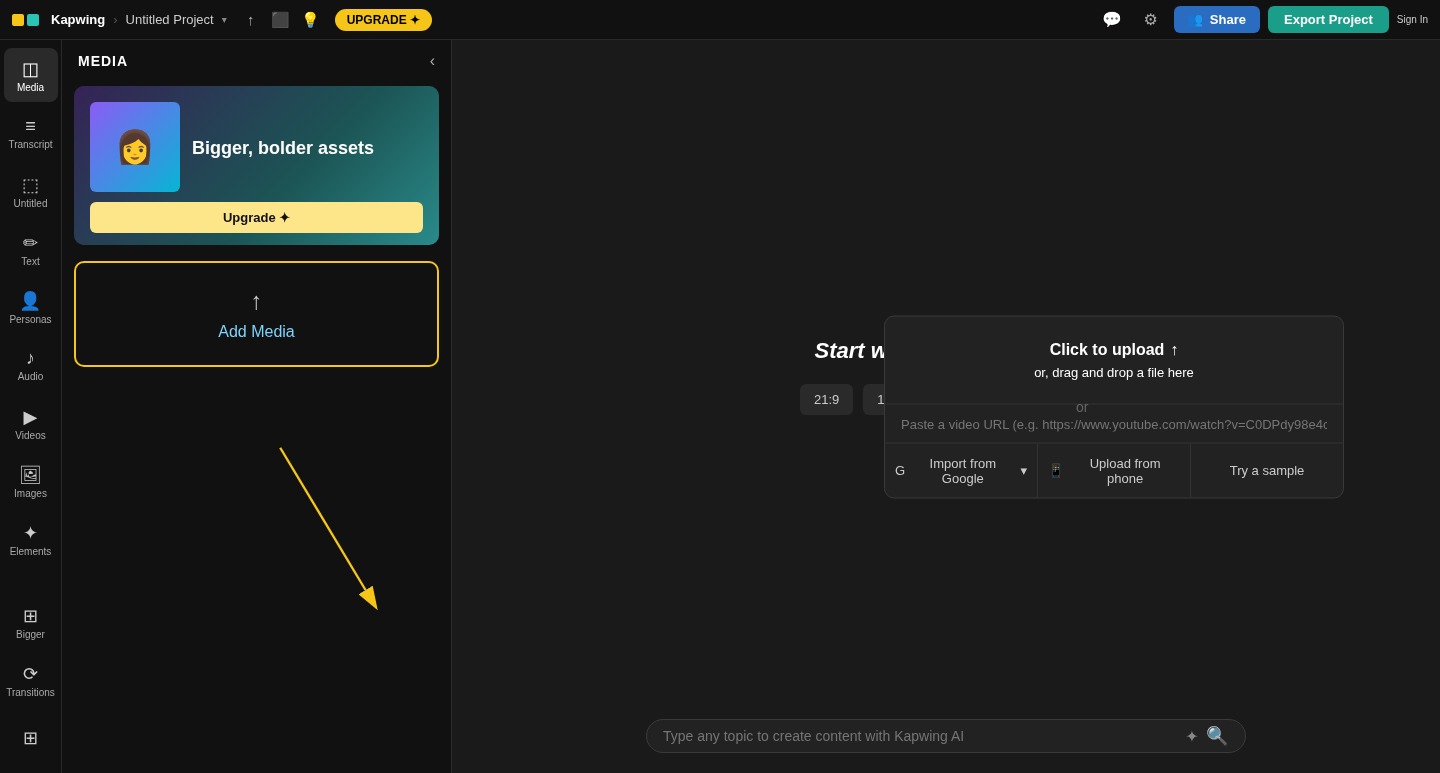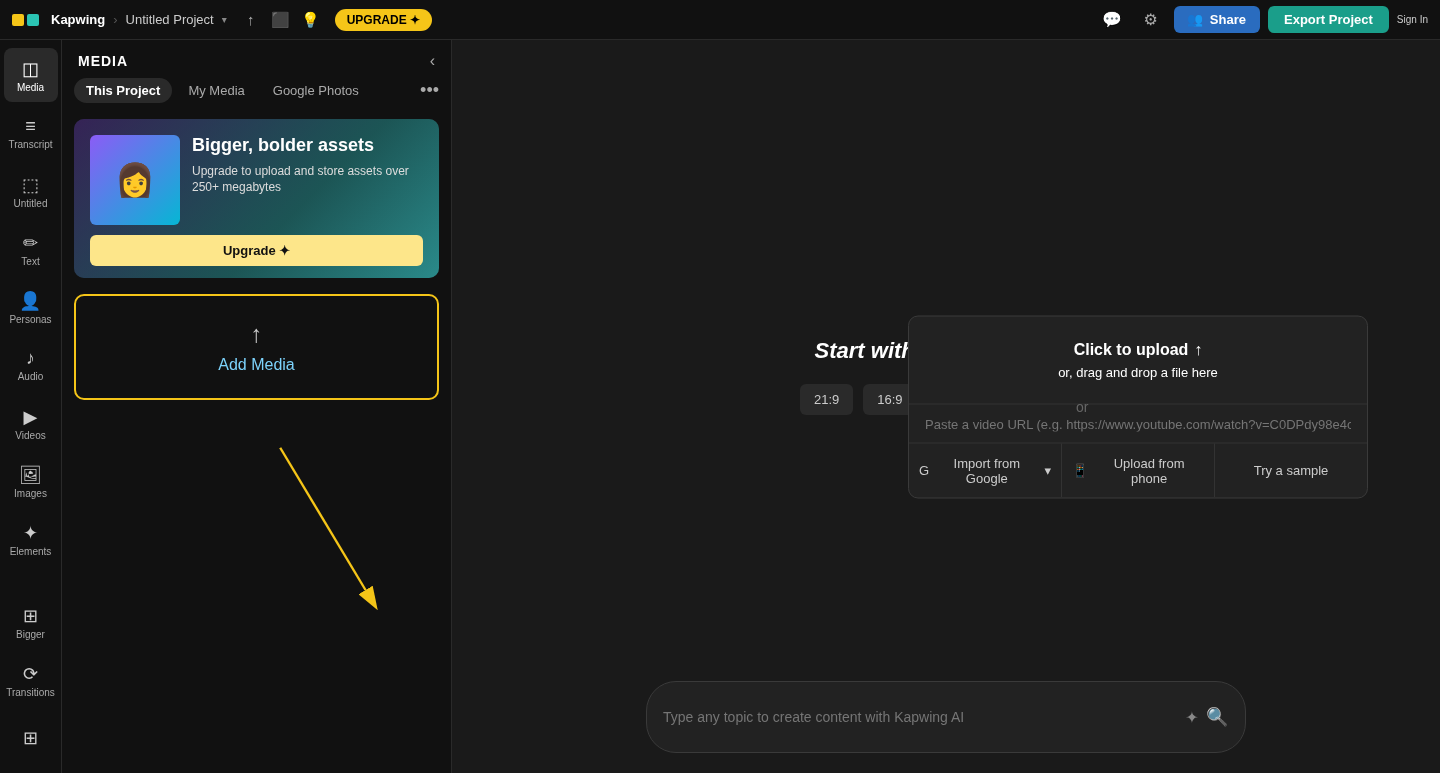--- a/index.html
+++ b/index.html
@@ -210,21 +210,21 @@
       width: 90px;
       height: 90px;
       border-radius: 6px;
       background: linear-gradient(135deg, #8b5cf6, #06b6d4);
       flex-shrink: 0;
       display: flex;
       align-items: center;
       justify-content: center;
       font-size: 28px;
     }
-    .upgrade-card-text { flex: 1; }
+    .upgrade-card-text { flex: 1; margin-top: 36px; }
     .upgrade-card-title {
       font-size: 18px;
       font-weight: 800;
       color: #fff;
       line-height: 1.2;
       margin-bottom: 6px;
     }
     .upgrade-card-desc { font-size: 12px; color: #ddd; line-height: 1.4; }
     .upgrade-card-btn {
       margin-top: 10px;
@@ -360,21 +360,21 @@
       position: absolute;
       bottom: 20px;
       left: 50%;
       transform: translateX(-50%);
       width: 600px;
       background: #222;
       border: 1px solid #3a3a3a;
       border-radius: 30px;
       display: flex;
       align-items: center;
-      padding: 24px 16px;
+      padding: 5px 16px;
       gap: 8px;
     }
     .ai-input {
       flex: 1;
       background: none;
       border: none;
       outline: none;
       color: #888;
       font-size: 14px;
     }
@@ -470,37 +470,30 @@
     <div class="sidebar-item">
       <span class="sidebar-item-icon">⊞</span>
     </div>
   </div>
 
   <div class="media-panel panel-relative">
     <div class="media-panel-header">
       <span class="media-panel-title">MEDIA</span>
       <button class="media-panel-close">‹</button>
     </div>
-    <div class="media-tabs">
-      <button class="media-tab active">This Project</button>
-      <button class="media-tab">My Media</button>
-      <button class="media-tab">Google Photos</button>
-      <button class="media-tabs-more">•••</button>
-    </div>
 
     <div class="upgrade-card">
       <div class="upgrade-card-bg"></div>
       <div class="upgrade-card-content">
         <div class="upgrade-card-left">
           <div class="upgrade-card-img">
             <span style="font-size:32px;">👩</span>
           </div>
           <div class="upgrade-card-text">
             <div class="upgrade-card-title">Bigger, bolder assets</div>
-            <div class="upgrade-card-desc">Upgrade to upload and store assets over 250+ megabytes</div>
           </div>
         </div>
         <button class="upgrade-card-btn">Upgrade ✦</button>
       </div>
     </div>
 
     <div class="add-media-box">
       <div class="add-media-icon">↑</div>
       <span class="add-media-label">Add Media</span>
     </div>
@@ -526,21 +519,21 @@
         <button class="ar-btn">16:9</button>
         <button class="ar-btn">1:1</button>
         <button class="ar-btn">4:5</button>
         <button class="ar-btn">9:16</button>
       </div>
     </div>
 
     <div style="position:absolute; left:50%; top:50%; transform:translate(-50%,-50%); margin-top:60px;">
     </div>
 
-    <div style="position:absolute; right:72px; top:50%; transform:translateY(-50%); display:flex; flex-direction:column; align-items:flex-start; gap:12px;">
+    <div style="position:absolute; right:96px; top:50%; transform:translateY(-50%); display:flex; flex-direction:column; align-items:flex-start; gap:12px;">
       <div class="upload-area">
         <div class="upload-dropzone">
           <div class="upload-title">
             <span>Click to upload</span>
             <span>↑</span>
           </div>
           <div class="upload-sub">or, drag and drop a file here</div>
         </div>
         <div class="url-input-row">
           <input class="url-input" type="text" placeholder="Paste a video URL (e.g. https://www.youtube.com/watch?v=C0DPdy98e4c)" style="">

